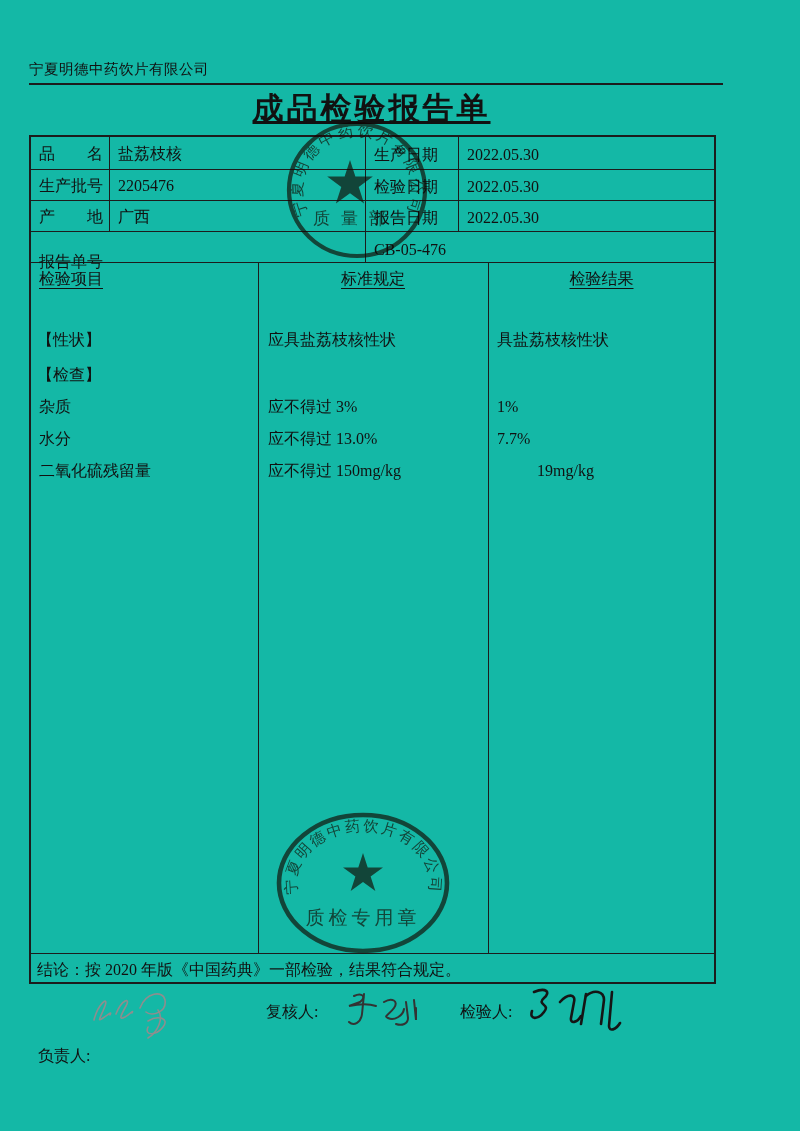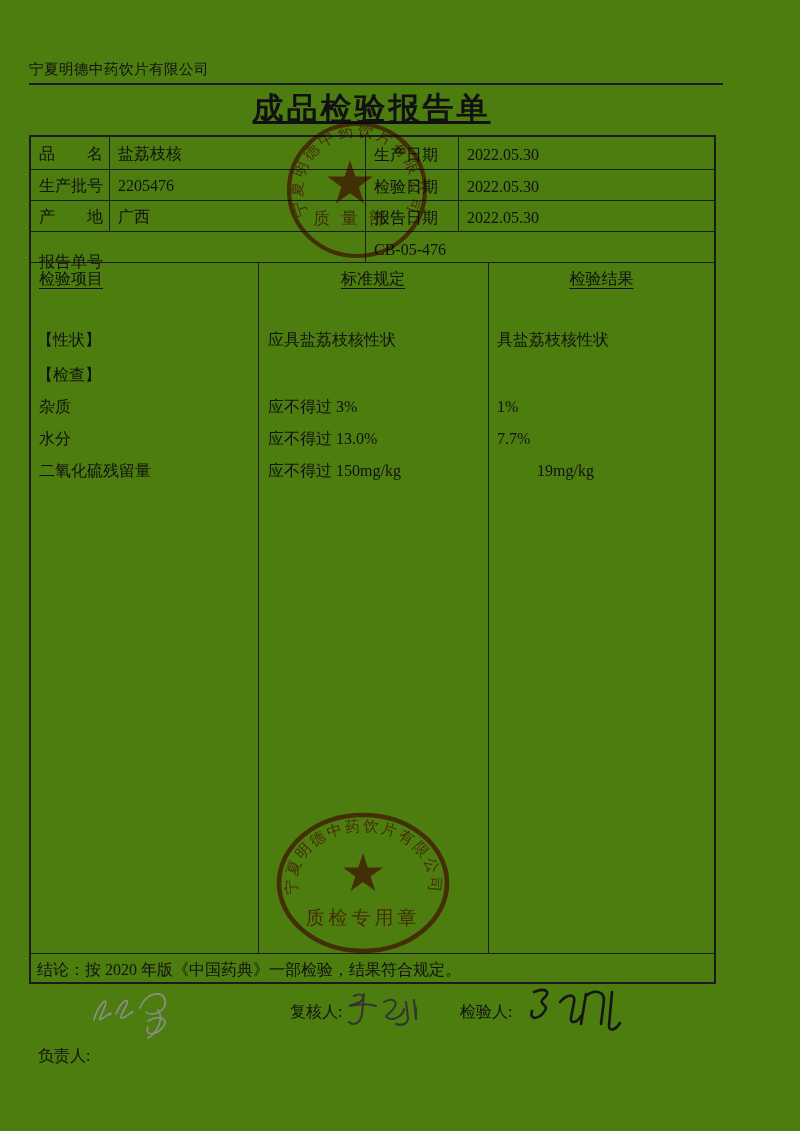--- a/index.html
+++ b/index.html
@@ -1,18 +1,18 @@
 <!DOCTYPE html>
 <html><head>
 <meta charset="utf-8">
 <style>
   * { margin:0; padding:0; box-sizing:border-box; }
   html,body { background:#ffffff; }
   .page {
-    position:relative; width:800px; height:1131px; background:#4d7c0f;
+    position:relative; width:800px; height:1131px; background:#14b8a6;
     font-family:"Liberation Serif","DejaVu Serif",serif; color:#111;
     overflow:hidden;
   }
   .abs { position:absolute; white-space:nowrap; }
   .t16 { font-size:16px; line-height:1.25; }
   .hdr { font-size:14.5px; letter-spacing:0.5px; }
   .title { font-size:31px; font-weight:700; letter-spacing:3px; }
   .uline { text-decoration:underline; text-underline-offset:4px; }
   .line { position:absolute; background:#1c1c1c; }
   .table-frame { position:absolute; border:2px solid #1c1c1c; background:transparent; }
@@ -91,21 +91,21 @@
   <div class="abs t16" style="left:38px; top:1002px;margin-top:44px;">负责人:</div>
   <svg class="sig" style="left:88px; top:986px;" width="108" height="54" viewBox="0 0 108 54">
     <g fill="none" stroke="#8e8e8e" stroke-width="1.6" stroke-linecap="round">
       <path d="M6,34 C10,18 21,9 17,20 C13,31 8,37 15,32 C21,28 24,25 22,29"></path>
       <path d="M28,28 C34,13 43,11 38,20 C33,29 30,35 37,31 C42,28 46,23 44,27"></path>
       <path d="M52,22 C58,6 75,4 77,14 C79,26 64,31 58,26 M60,35 C70,29 82,32 75,41 C68,50 56,50 60,41"></path>
       <path d="M70,24 C76,32 70,46 60,52"></path>
     </g>
   </svg>
 
-  <div class="abs t16" style="left:266px; top:1002px;margin-left:24px;">复核人:</div>
+  <div class="abs t16" style="left:266px; top:1002px;">复核人:</div>
   <svg class="sig" style="left:336px; top:988px;" width="106" height="50" viewBox="0 0 106 50">
     <g fill="none" stroke="#333" stroke-width="2" stroke-linecap="round">
       <path d="M18,8 C26,4 31,9 24,14 L13,18 C23,16 34,16 40,18"></path>
       <path d="M28,6 L26,26 C25,34 18,39 13,34"></path>
       <path d="M48,14 C56,9 63,13 58,20 C53,27 47,28 52,30 C58,33 67,28 68,21"></path>
       <path d="M70,14 L72,30 C72,36 66,38 60,36"></path>
       <path d="M78,12 L80,32 L80,20"></path>
     </g>
   </svg>
 

